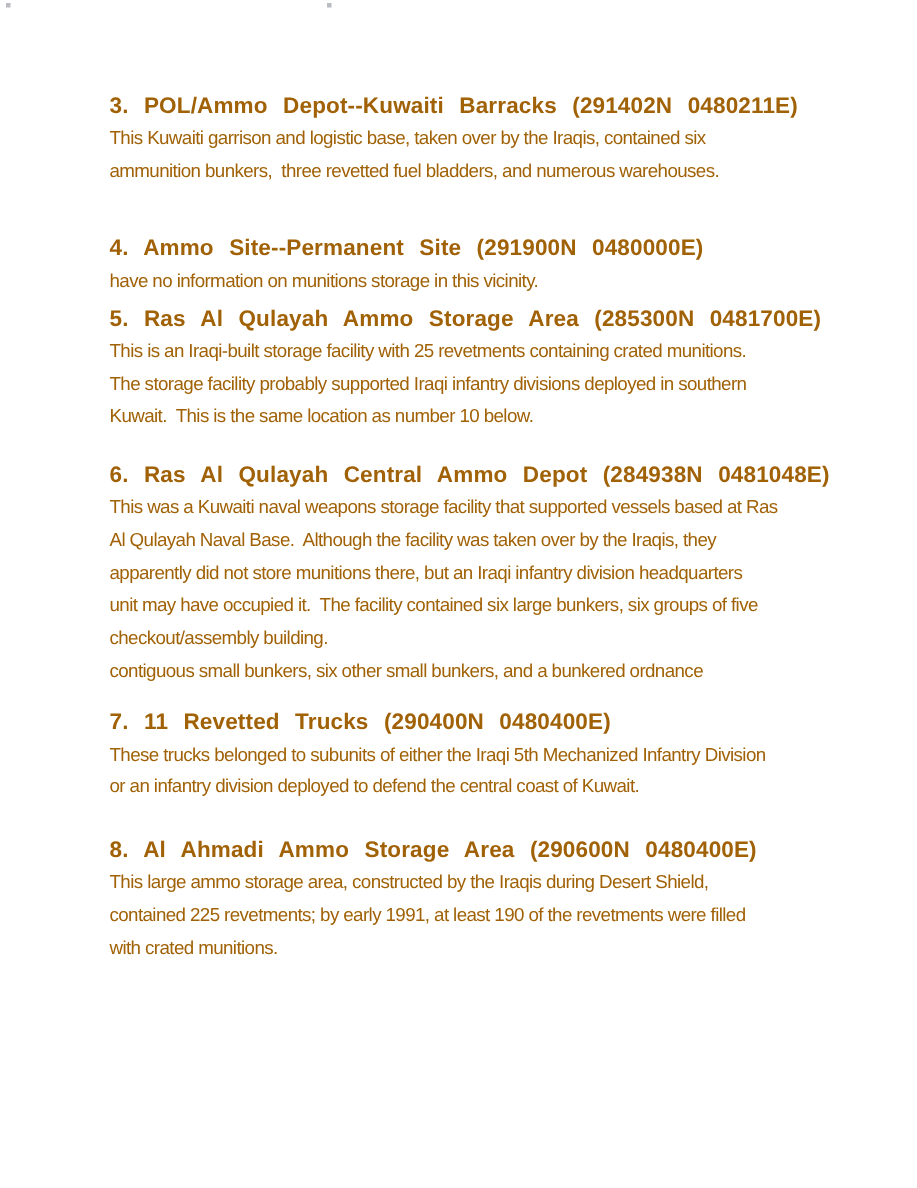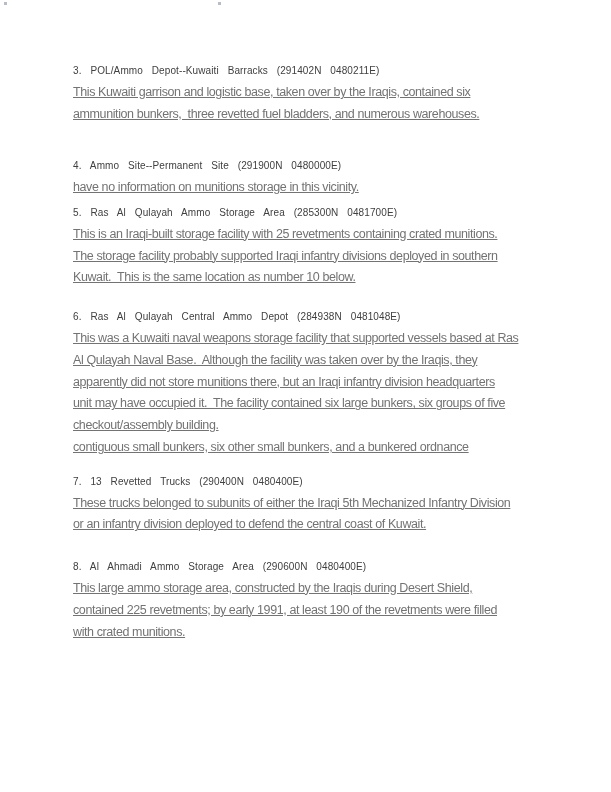--- a/index.html
+++ b/index.html
@@ -28,35 +28,34 @@
     top: 60px;
     width: 500px;
   }
   .sec { margin-top: 30px; }
   .sec:first-child { margin-top: 0; }
   .sec-5 { margin-top: 3px; }
   .sec-6 { margin-top: 17px; }
   .sec-7 { margin-top: 12px; }
   .sec-8 { margin-top: 20px; }
   .heading {
-    font-weight: normal;
-    font-size: 10px;
+    font-weight: bold;
+    font-size: 15px;
     line-height: 21.8px;
     letter-spacing: 0.1px;
     word-spacing: 6px;
     white-space: pre;
-    color: #404040;
+    color: #a16207;
   }
   .line {
     font-size: 12.5px;
     line-height: 21.8px;
     letter-spacing: -0.4px;
     white-space: pre;
-    color: #737373;
-    text-decoration: underline;
+    color: #a16207;
   }
 </style>
 </head>
 <body>
 
 <div class="page">
 
   <div class="scan-speck speck-1"></div>
   <div class="scan-speck speck-2"></div>
 
@@ -84,21 +83,21 @@
       <div class="heading">6. Ras Al Qulayah Central Ammo Depot (284938N 0481048E)</div>
       <div class="line">This was a Kuwaiti naval weapons storage facility that supported vessels based at Ras</div>
       <div class="line">Al Qulayah Naval Base.  Although the facility was taken over by the Iraqis, they</div>
       <div class="line">apparently did not store munitions there, but an Iraqi infantry division headquarters</div>
       <div class="line">unit may have occupied it.  The facility contained six large bunkers, six groups of five</div>
       <div class="line">checkout/assembly building.</div>
       <div class="line">contiguous small bunkers, six other small bunkers, and a bunkered ordnance</div>
     </div>
 
     <div class="sec sec-7">
-      <div class="heading">7. 13 Revetted Trucks (290400N 0480400E)</div>
+      <div class="heading">7. 11 Revetted Trucks (290400N 0480400E)</div>
       <div class="line">These trucks belonged to subunits of either the Iraqi 5th Mechanized Infantry Division</div>
       <div class="line">or an infantry division deployed to defend the central coast of Kuwait.</div>
     </div>
 
     <div class="sec sec-8">
       <div class="heading">8. Al Ahmadi Ammo Storage Area (290600N 0480400E)</div>
       <div class="line">This large ammo storage area, constructed by the Iraqis during Desert Shield,</div>
       <div class="line">contained 225 revetments; by early 1991, at least 190 of the revetments were filled</div>
       <div class="line">with crated munitions.</div>
     </div>

